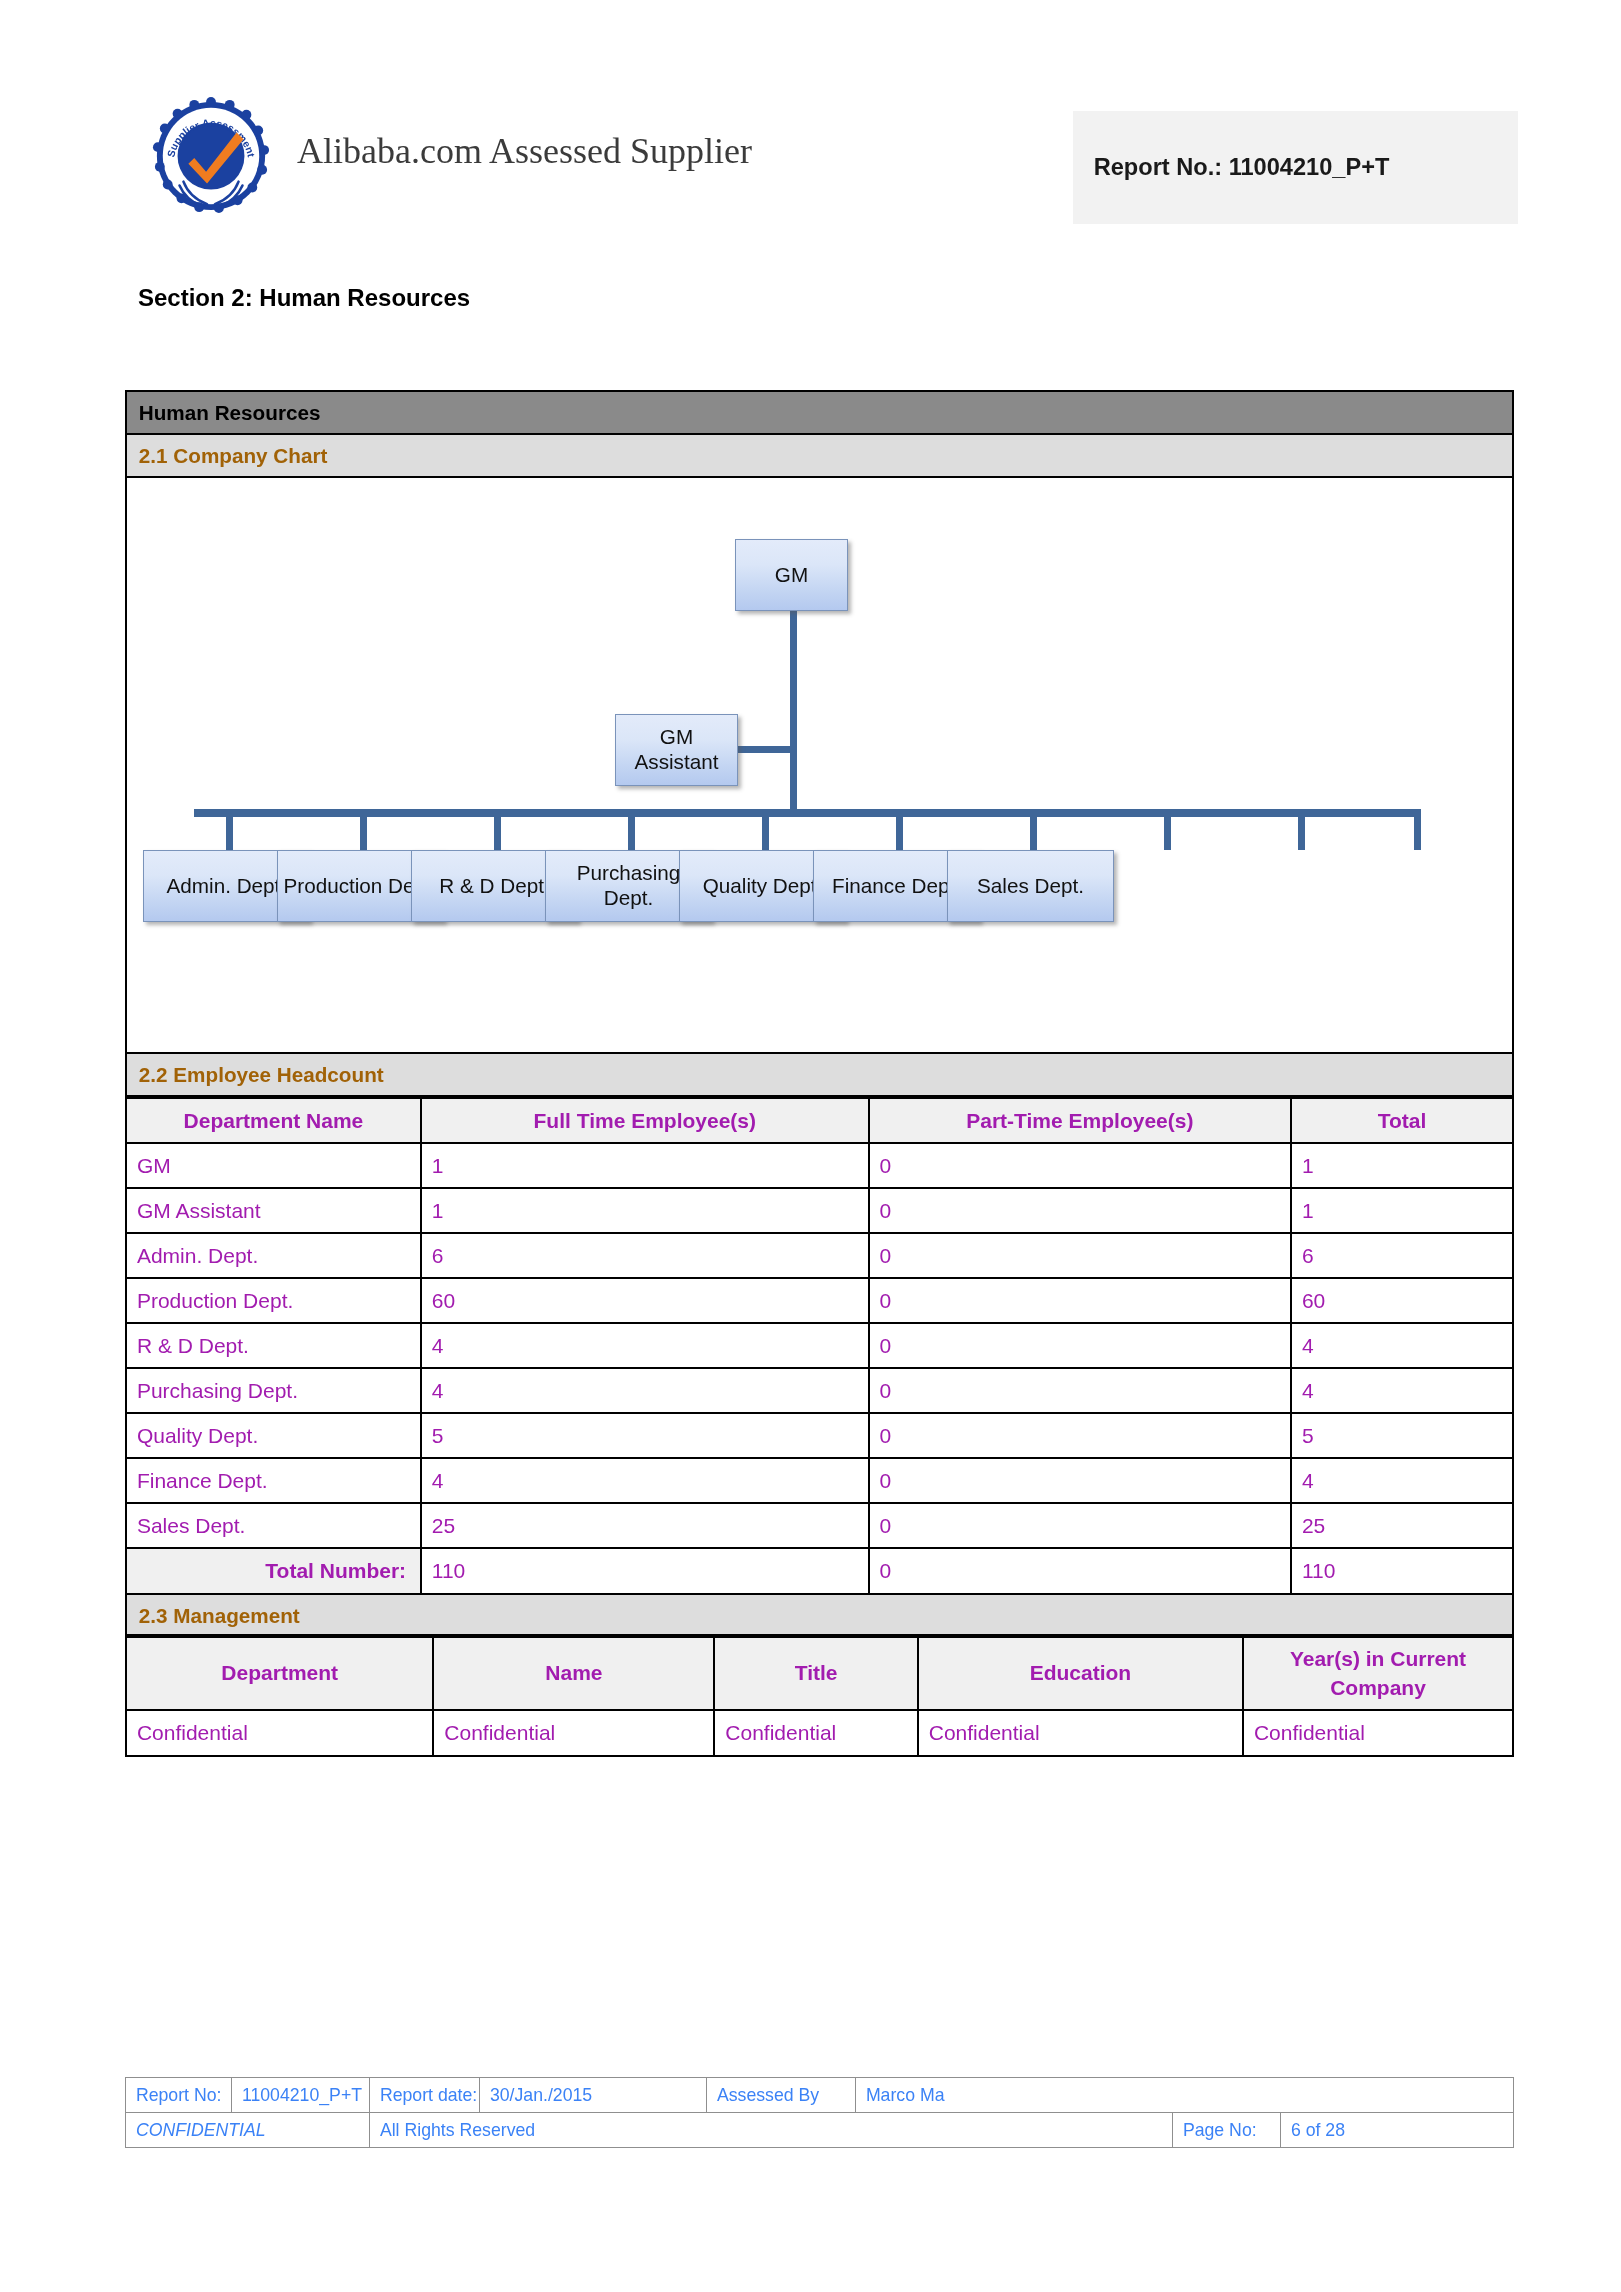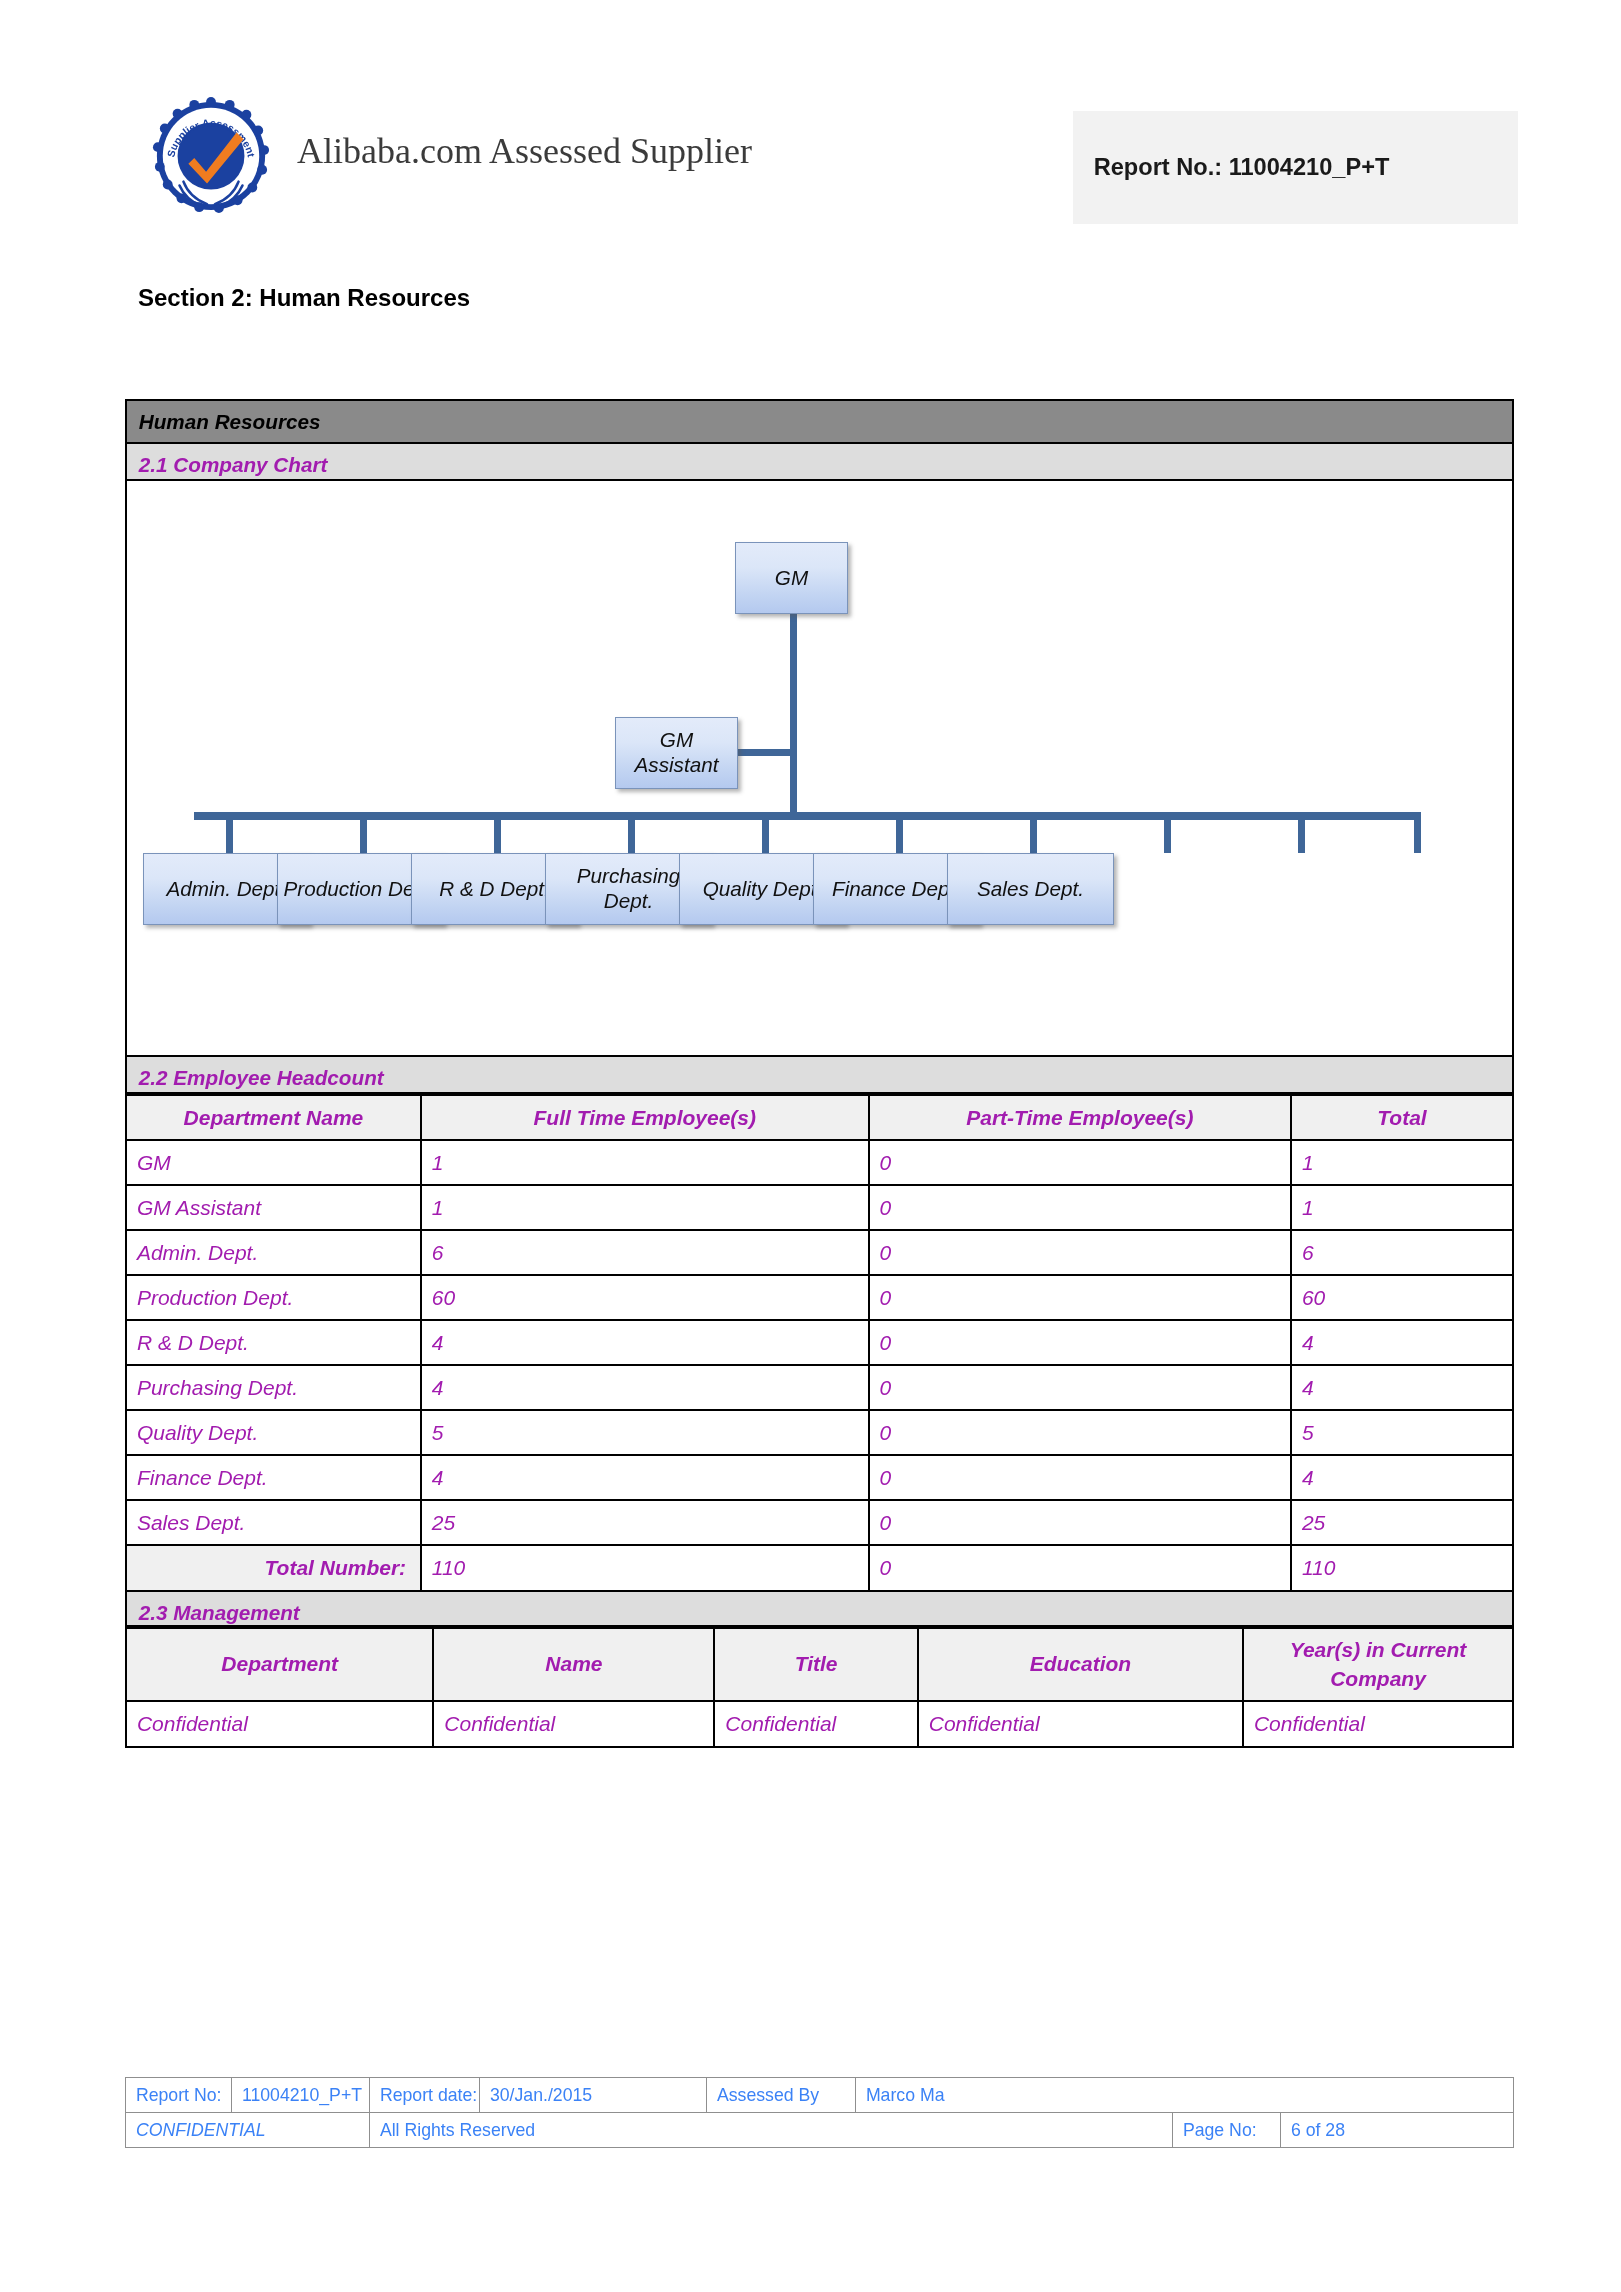--- a/index.html
+++ b/index.html
@@ -73,45 +73,44 @@
     left: 138px; top: 284px;
     font-size: 24px;
     font-weight: bold;
     color: #000000;
     white-space: nowrap;
   }
 
   
   #hr-table {
     position: absolute;
-    left: 125px; top: 399px;
+    left: 125px; top: 390px;
     width: 1389px;
     border: 2px solid #000000;
     box-sizing: border-box;
-    font-style: italic;
   }
   .band-dark {
     background: #8a8a8a;
     font-size: 20.7px;
     font-weight: bold;
     color: #000;
     padding: 8.9px 0 8.9px 11.8px;
     border-bottom: 2px solid #000;
     box-sizing: border-box;
     height: 43px;
   }
   .band-light {
     background: #dddddd;
     font-size: 20.7px;
     font-weight: bold;
-    color: #a21caf;
+    color: #a16207;
     padding: 8.9px 0 8.9px 11.8px;
     border-bottom: 2px solid #000;
     box-sizing: border-box;
-    height: 37px;
+    height: 43px;
   }
 
   
   #org-chart-panel {
     position: relative;
     height: 576px;
     background: #ffffff;
     border-bottom: 2px solid #000;
     box-sizing: border-box;
   }

